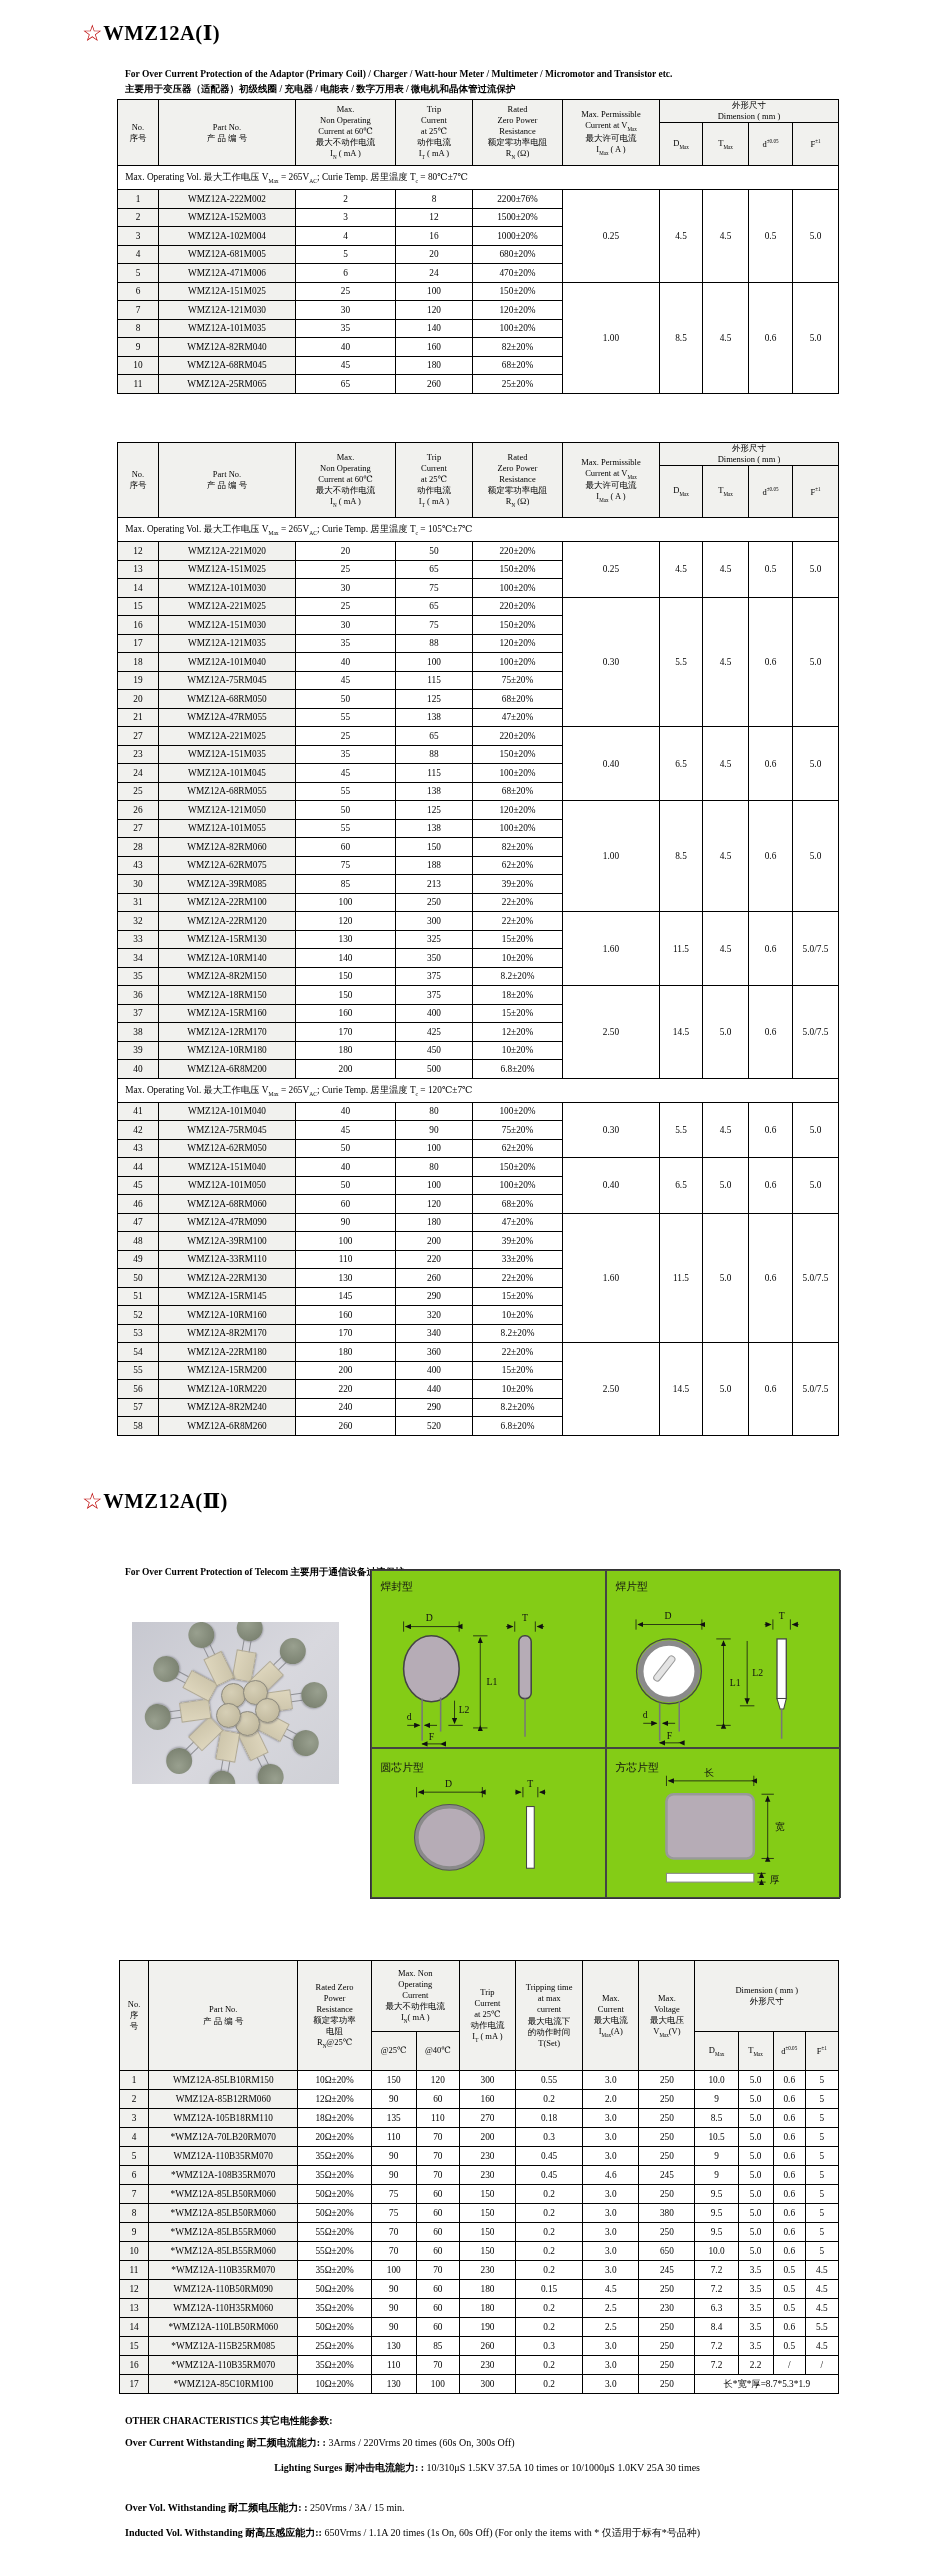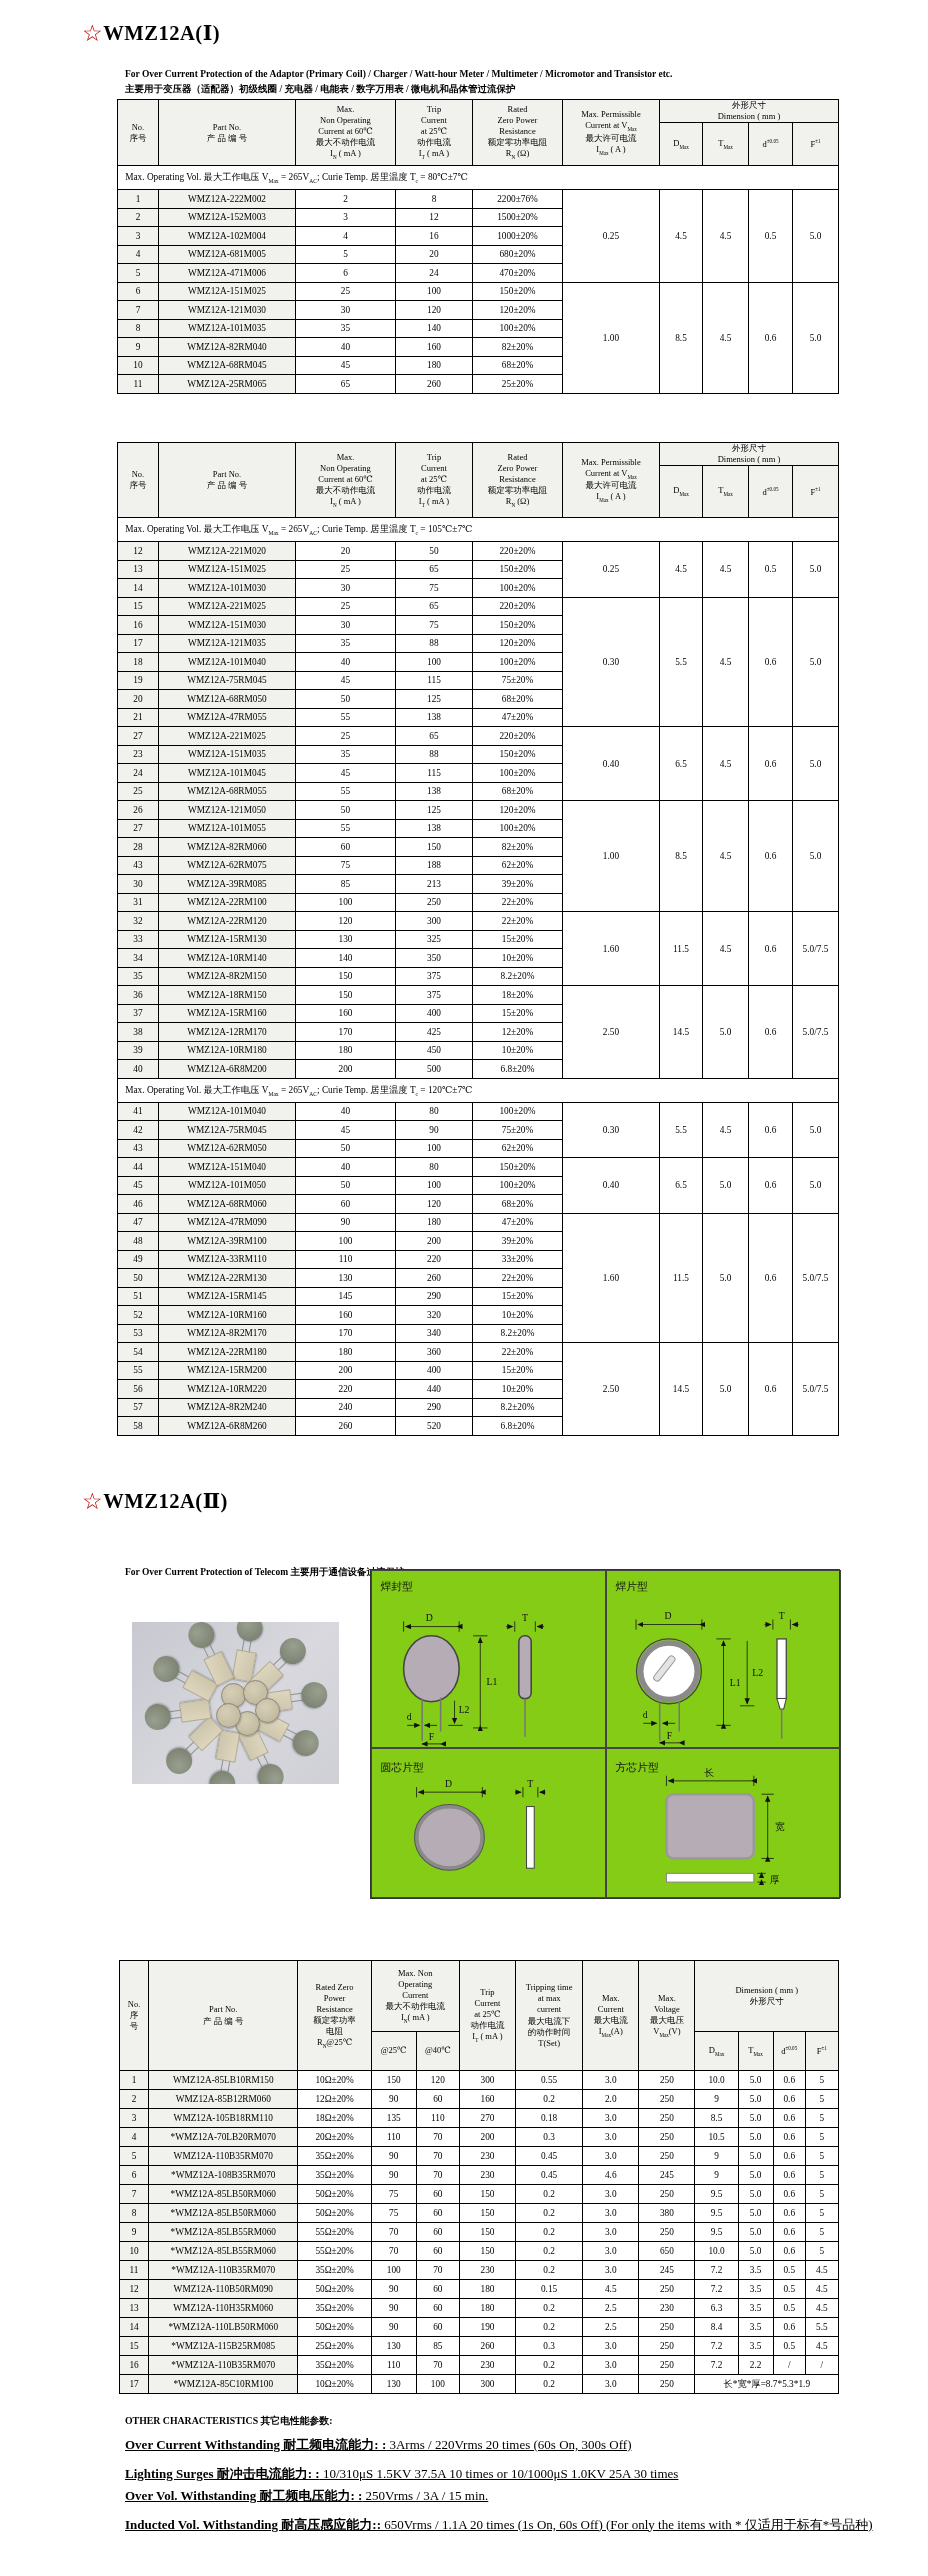--- a/index.html
+++ b/index.html
@@ -52,21 +52,21 @@
   .panel { border:1px solid #333; background:#84cc16; display:grid;
     grid-template-columns:1fr 1fr; grid-template-rows:178px 1fr; }
   .quad { position:relative; border:0.5px solid #444; }
   .quad svg { display:block; }
   .dimline { stroke:#111; stroke-width:1.5; }
   .dimtext { font-family:"Liberation Serif","DejaVu Serif",serif; font-size:19px; fill:#111; }
   .quadlabel { font-family:"Liberation Serif","DejaVu Serif",serif; font-size:21px; fill:#111; }
 
   
   .oc-heading { font-weight:bold; font-size:9.8px; }
-  .oc-line { font-size:13px; white-space:nowrap;text-decoration:underline; }
+  .oc-line { font-size:10px; white-space:nowrap; }
   .oc-line b { font-weight:bold; }
 </style>
 </head>
 <body>
 
 <div id="page">
 
   <div class="abs sec-title" style="left:82px; top:19.6px;">
     <span class="star">☆</span><span>WMZ12A(Ⅰ)</span>
   </div>
@@ -1107,19 +1107,19 @@
           <td>3.0</td>
           <td>250</td>
           <td colspan="4">长*宽*厚=8.7*5.3*1.9</td>
         </tr>
       </tbody>
   </table>
 
   <div class="abs oc-heading" style="left:125px; top:2415px;">OTHER CHARACTERISTICS 其它电性能参数:</div>
   <div class="abs" style="left:125px; top:2436px;" id="oc-lines">
       <div class="oc-line" style="margin-bottom: 10.8px;"><b>Over Current Withstanding 耐工频电流能力: :</b><span> 3Arms / 220Vrms 20 times (60s On, 300s Off)</span></div>
-      <div class="oc-line" style="margin-bottom: 4px;"><b>Lighting Surges 耐冲击电流能力: :</b><span> 10/310μS 1.5KV 37.5A 10 times or 10/1000μS 1.0KV 25A 30 times</span></div>
+      <div class="oc-line" style="margin-bottom: 26px; text-align: right;"><b>Lighting Surges 耐冲击电流能力: :</b><span> 10/310μS 1.5KV 37.5A 10 times or 10/1000μS 1.0KV 25A 30 times</span></div>
       <div class="oc-line" style="margin-bottom: 10.8px;"><b>Over Vol. Withstanding 耐工频电压能力: :</b><span> 250Vrms / 3A / 15 min.</span></div>
       <div class="oc-line" style="margin-bottom: 10.8px;"><b>Inducted Vol. Withstanding 耐高压感应能力::</b><span> 650Vrms / 1.1A 20 times (1s On, 60s Off) (For only the items with * 仅适用于标有*号品种)</span></div>
     </div>
 
 </div>
 
 
 </body></html>

